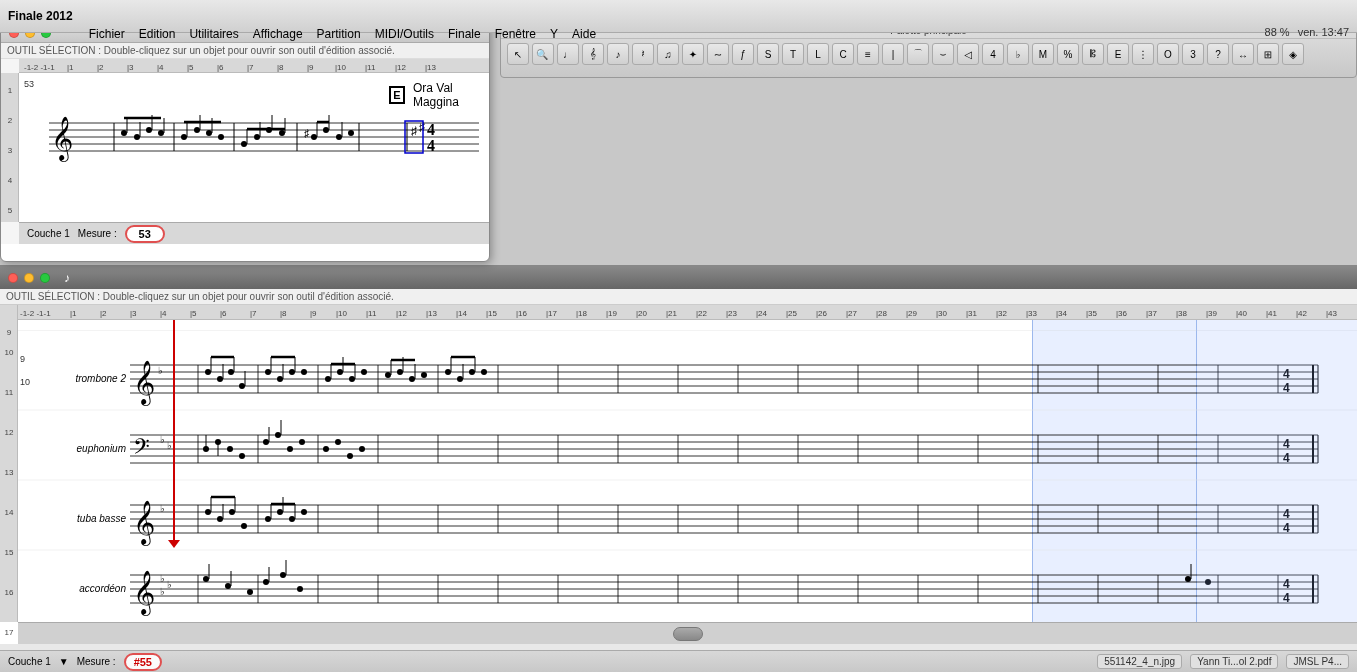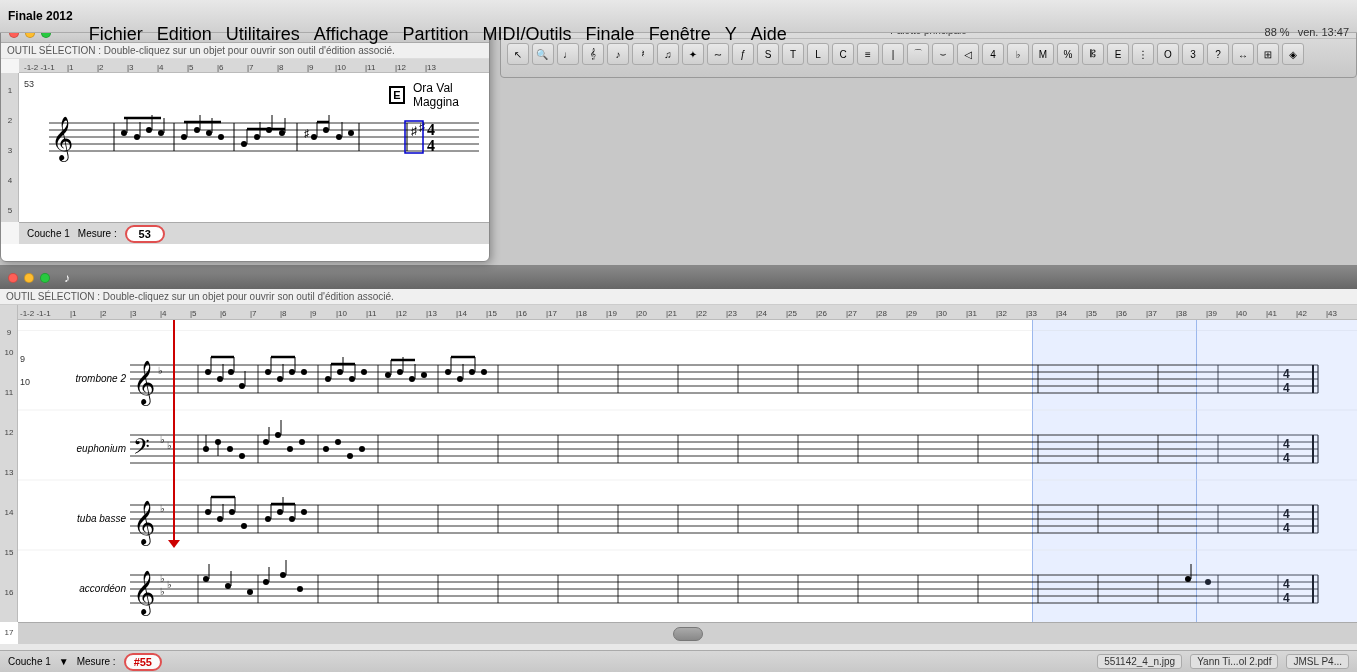--- a/index.html
+++ b/index.html
@@ -24,21 +24,21 @@
       position: relative;
       z-index: 100;
     }
     .menubar-app {
       font-weight: bold;
       font-size: 12px;
       margin-right: 16px;
       color: #000;
     }
     .menubar-item {
-      font-size: 18px;
+      font-size: 12px;
       color: #000;
       margin-right: 14px;
       cursor: pointer;
       margin-top: 36px;
     }
     .menubar-right {
       margin-left: auto;
       display: flex;
       align-items: center;
       gap: 8px;

